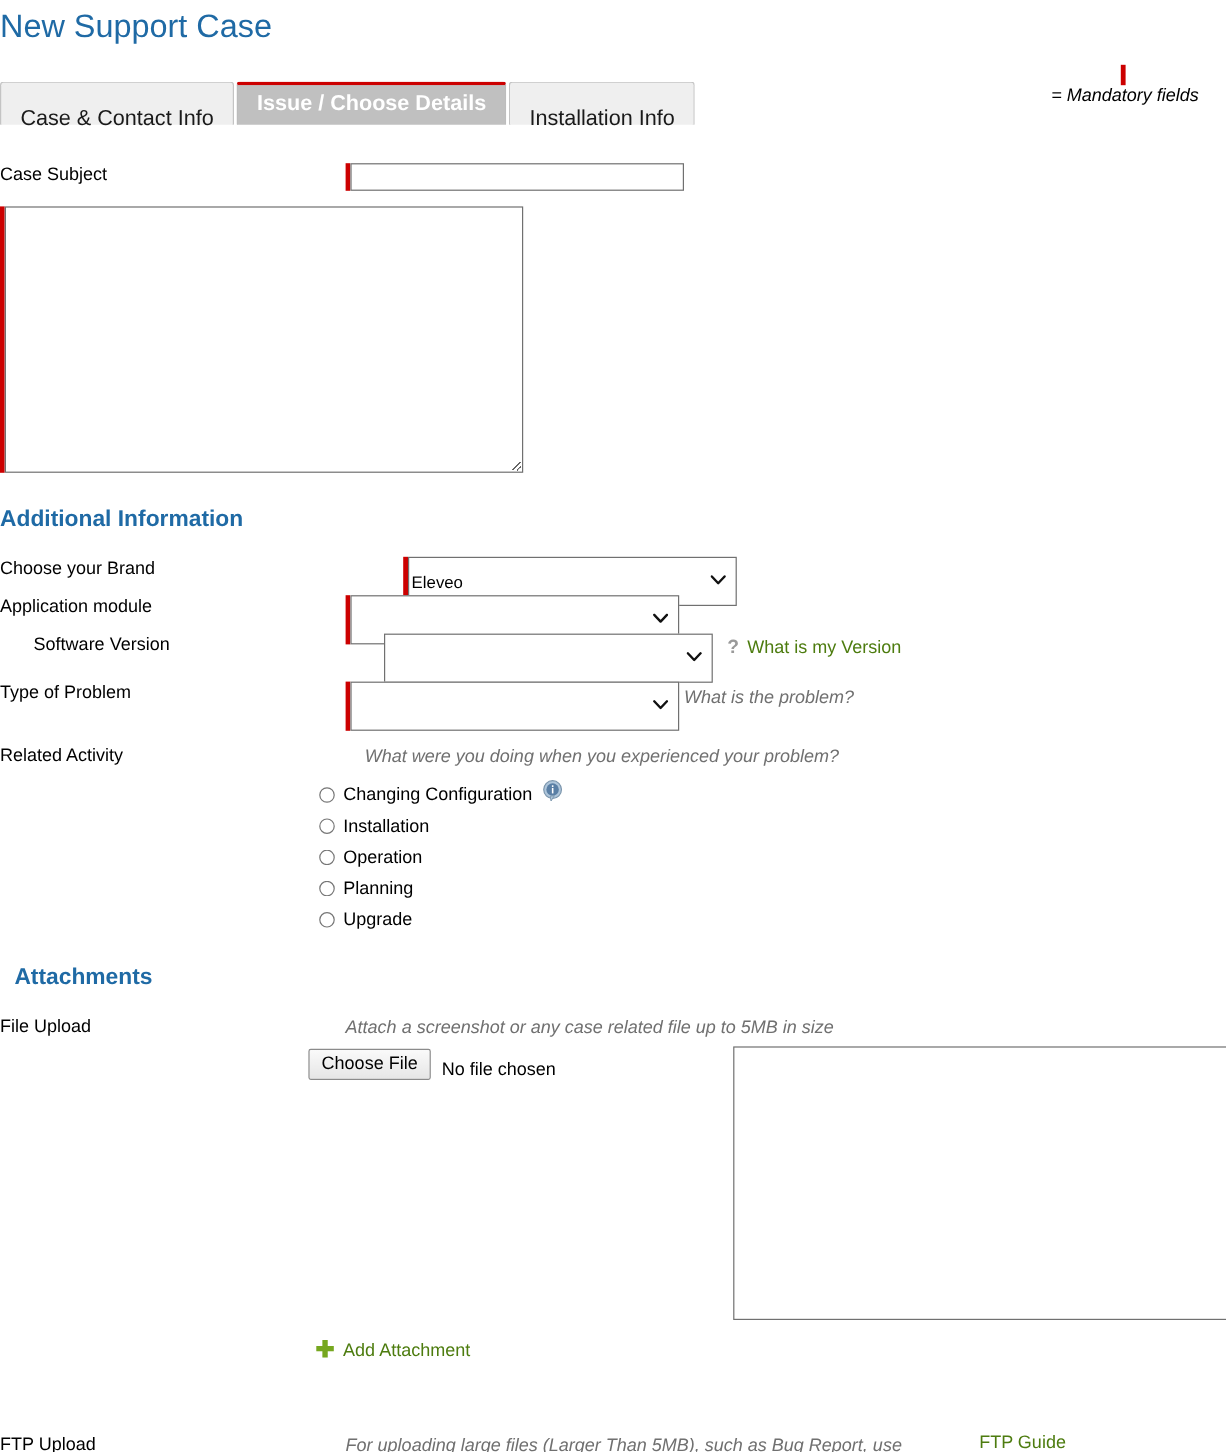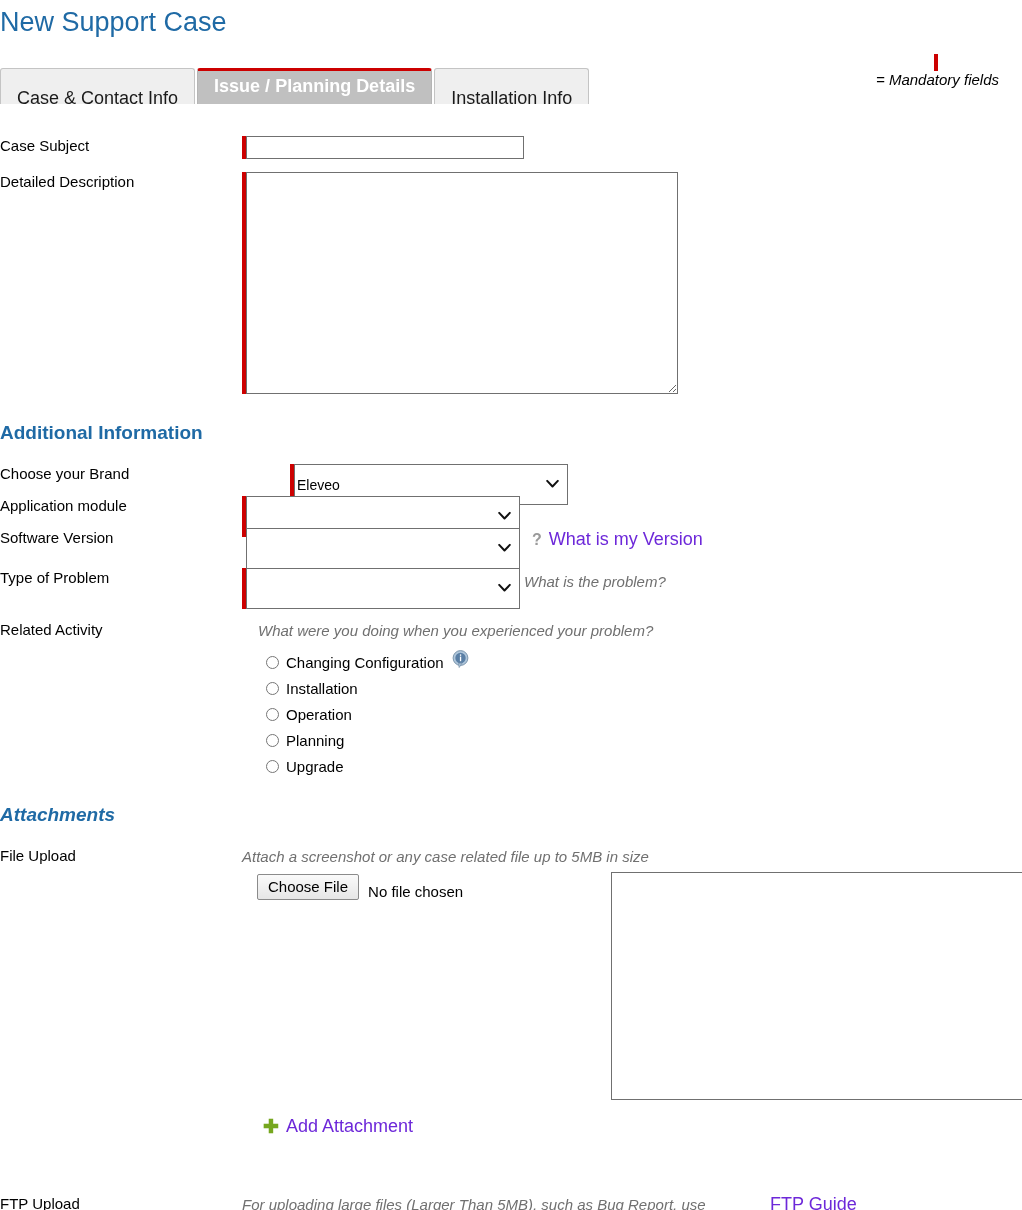--- a/index.html
+++ b/index.html
@@ -79,21 +79,21 @@
     padding-top: 4px;
   }
 
   
   .row {
     position: absolute;
     display: flex;
     align-items: flex-start;
   }
   .label {
-    width: 242px;
+    width: 288px;
     flex: none;
     font-size: 15px;
     line-height: 20px;
     color: #000;
   }
   .field { position: relative; display: flex; align-items: flex-start; }
 
   .req {
     width: 4px;
     background: #CC0000;
@@ -163,23 +163,23 @@
   
   .hint {
     font-style: italic;
     color: #707070;
     font-size: 15px;
     line-height: 21px;
   }
 
   
   .link {
-    color: #6d28d9;
+    color: #4d7c0f;
     text-decoration: none;
-    font-size: 18px;
+    font-size: 15px;
     cursor: pointer;
   }
   .qmark {
     color: #9a9a9a;
     font-weight: bold;
     font-size: 16px;
     margin-right: 7px;
   }
 
   
@@ -240,34 +240,33 @@
 
 <div class="page-title">New Support Case</div>
 
 <div class="legend">
   <span class="legend-bar"></span>
   <span class="legend-text">= Mandatory fields</span>
 </div>
 
 <div class="tabs">
   <div class="tab">Case &amp; Contact Info</div>
-  <div class="tab active">Issue / Planning Details</div>
+  <div class="tab active">Issue / Choose Details</div>
   <div class="tab">Installation Info</div>
 </div>
 
 <div class="row" style="left:0px; top:136px;">
   <div class="label">Case Subject</div>
   <div class="field">
     <span class="req"></span>
     <input class="text-input" type="text" value="" style="">
   </div>
 </div>
 
 <div class="row" style="left:0px; top:172px;">
-  <div class="label">Detailed Description</div>
   <div class="field">
     <span class="req"></span>
     <textarea class="desc" style=""></textarea>
   </div>
 </div>
 
 <div class="section-head" style="left:0px; top:421px;">Additional Information</div>
 
 <div class="row" style="left:0px; top:464px;gap:48px;">
   <div class="label">Choose your Brand</div>
@@ -292,21 +291,21 @@
       <select class="dropdown">
         <option></option>
       </select>
       <span class="chev"><svg width="13" height="9" viewBox="0 0 13 9">
             <path d="M1.2 1.4 L6.5 7 L11.8 1.4" fill="none" stroke="#111" stroke-width="2" stroke-linecap="round" stroke-linejoin="round"></path>
           </svg></span>
     </span>
   </div>
 </div>
 
-<div class="row" style="left:0px; top:528px;">
+<div class="row" style="left:0px; top:528px;padding-left:28px;">
   <div class="label">Software Version</div>
   <div class="field">
     <span class="req" style="background:transparent;"></span>
     <span class="select-wrap">
       <select class="dropdown">
         <option></option>
       </select>
       <span class="chev"><svg width="13" height="9" viewBox="0 0 13 9">
             <path d="M1.2 1.4 L6.5 7 L11.8 1.4" fill="none" stroke="#111" stroke-width="2" stroke-linecap="round" stroke-linejoin="round"></path>
           </svg></span>
@@ -366,21 +365,21 @@
   <label class="radio-item">
     <input type="radio" name="related_activity" style="">
     <span>Planning</span>
   </label>
   <label class="radio-item">
     <input type="radio" name="related_activity" style="">
     <span>Upgrade</span>
   </label>
 </div>
 
-<div class="section-head" style="left:0px; top:803px;font-style:italic;">Attachments</div>
+<div class="section-head" style="left:12px; top:803px;">Attachments</div>
 
 <div class="row" style="left:0px; top:846px;">
   <div class="label">File Upload</div>
   <div class="hint">Attach a screenshot or any case related file up to 5MB in size</div>
 </div>
 
 <div style="position:absolute; left:257px; top:874px; display:flex; align-items:flex-end;">
   <button class="file-btn">Choose File</button>
   <span class="file-none">No file chosen</span>
 </div>

